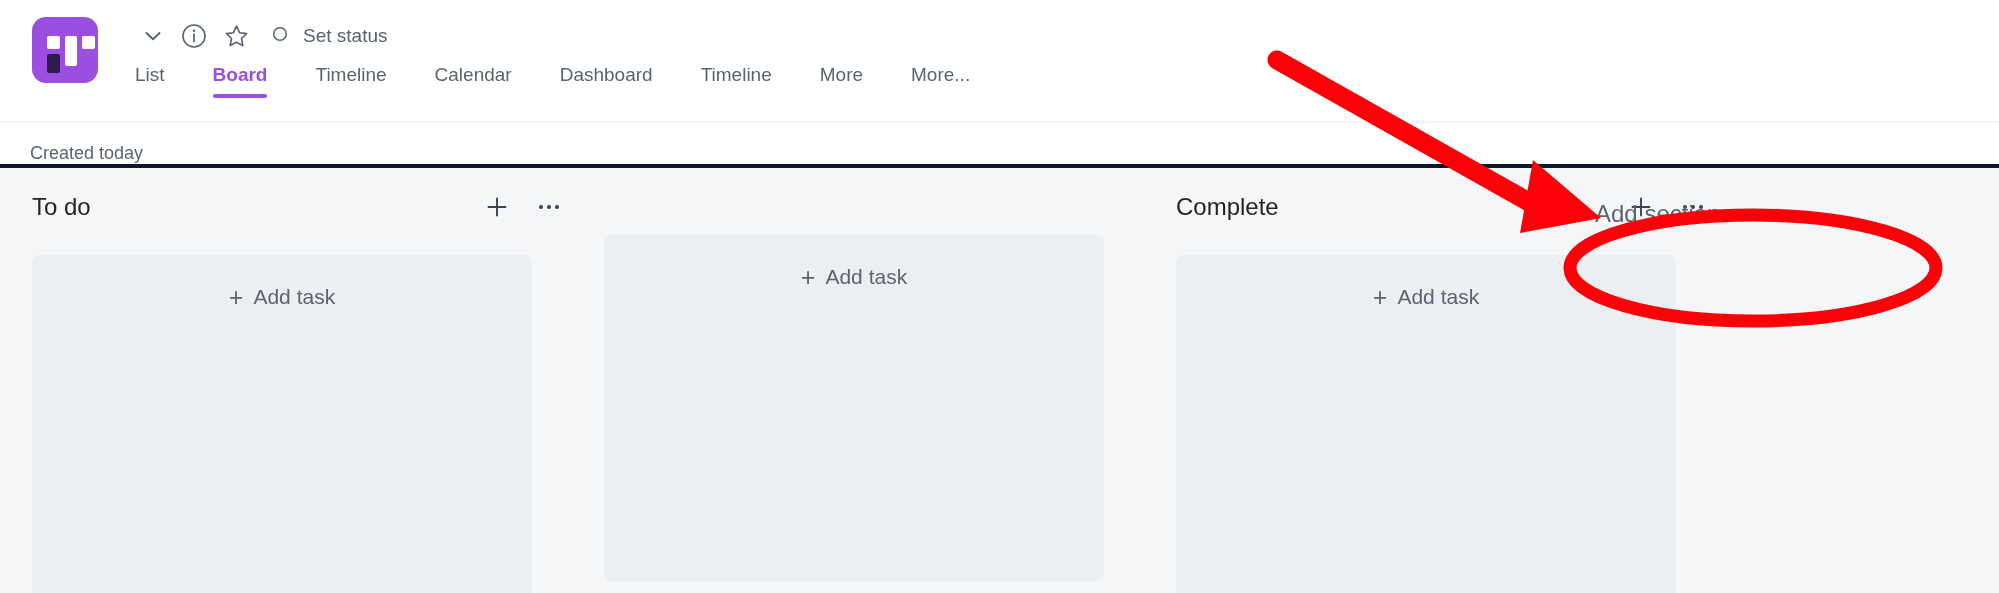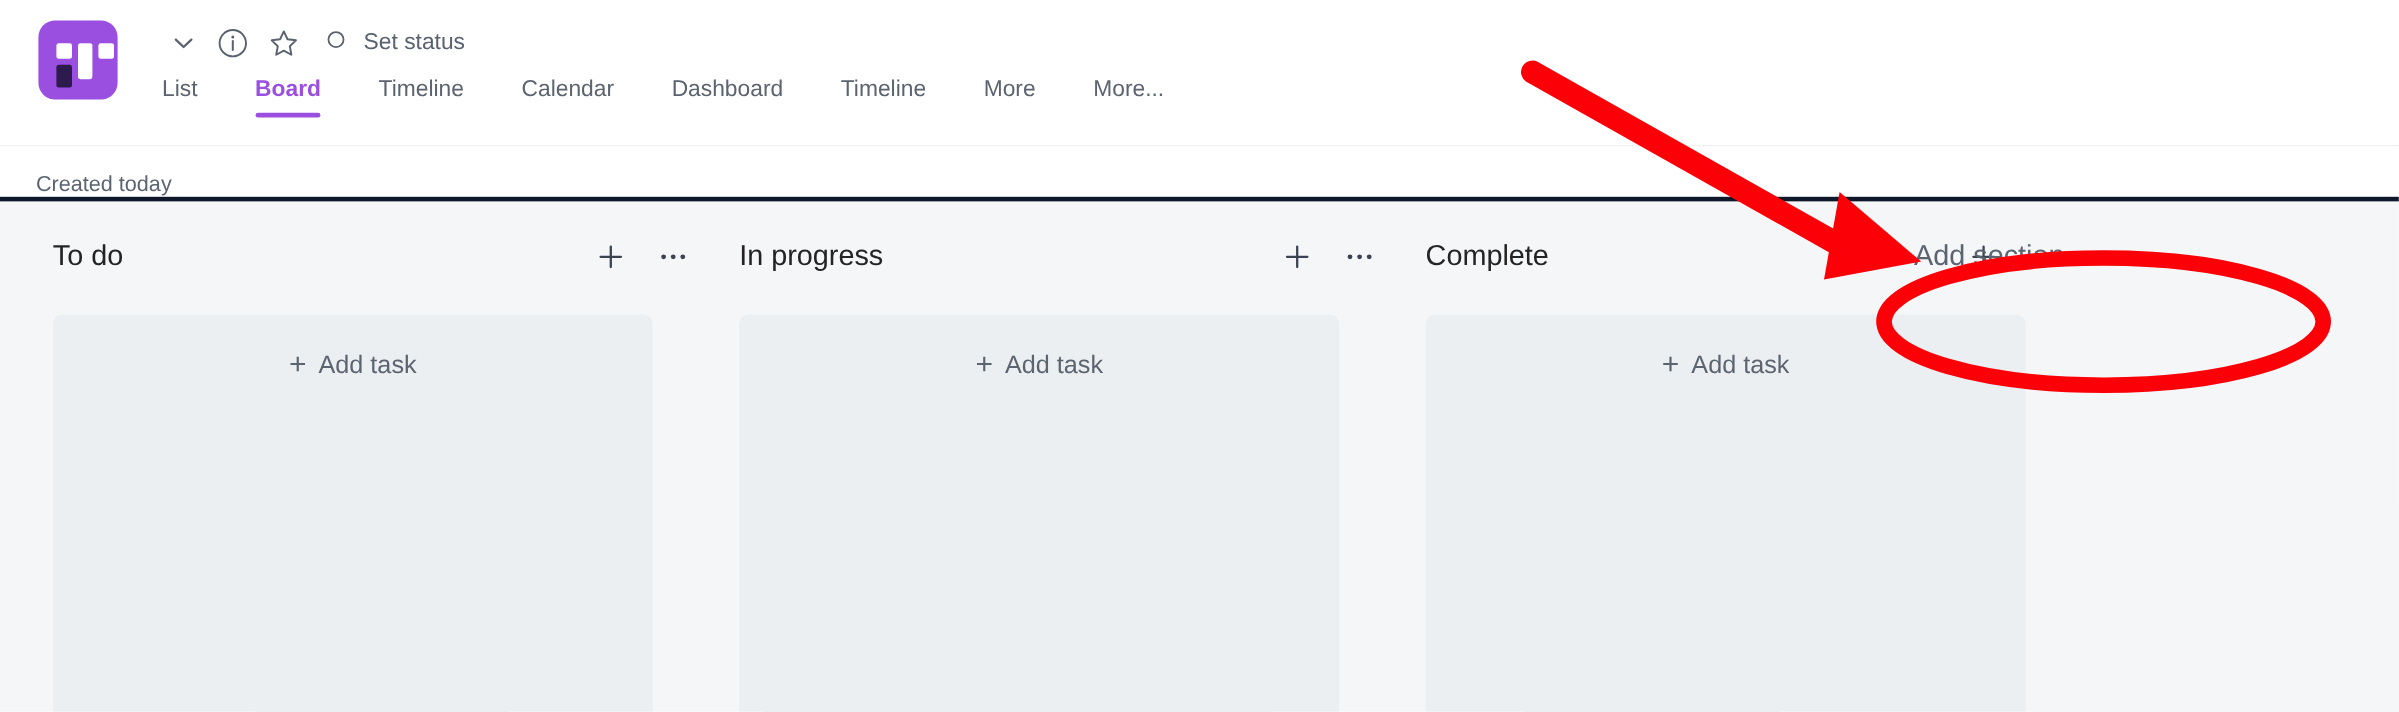--- a/index.html
+++ b/index.html
@@ -154,23 +154,22 @@
     height: 425px;
     background: #f5f6f8;
     overflow: hidden;
   }
 
   .columns {
     position: absolute;
     top: 0;
     left: 0;
     display: flex;
-    align-items: flex-start;
+    align-items: center;
     height: 425px;
-    padding-left: 12px;
   }
 
   .column {
     width: 540px;
     margin-left: 32px;
     padding-top: 26px;
     box-sizing: border-box;
   }
   .column:first-child { margin-left: 32px; }
 
@@ -347,37 +346,20 @@
         </div>
         <div class="task-card">
           <div class="add-task">
             <span class="plus">+</span>
             <span>Add task</span>
           </div>
         </div>
       </div>
 
       <div class="column">
-        <div class="column-head">
-          <div class="column-title">In progress</div>
-          <div class="column-actions">
-            <span class="icon-btn">
-              <svg width="26" height="26" viewBox="0 0 26 26" fill="none" aria-hidden="true">
-                <path d="M13 4.5 V21.5 M4.5 13 H21.5" stroke="#3b4252" stroke-width="1.9" stroke-linecap="round"></path>
-              </svg>
-            </span>
-            <span class="icon-btn">
-              <svg width="26" height="26" viewBox="0 0 26 26" fill="none" aria-hidden="true">
-                <circle cx="5" cy="13" r="2" fill="#3b4252"></circle>
-                <circle cx="13" cy="13" r="2" fill="#3b4252"></circle>
-                <circle cx="21" cy="13" r="2" fill="#3b4252"></circle>
-              </svg>
-            </span>
-          </div>
-        </div>
         <div class="task-card">
           <div class="add-task">
             <span class="plus">+</span>
             <span>Add task</span>
           </div>
         </div>
       </div>
 
       <div class="column">
         <div class="column-head">

